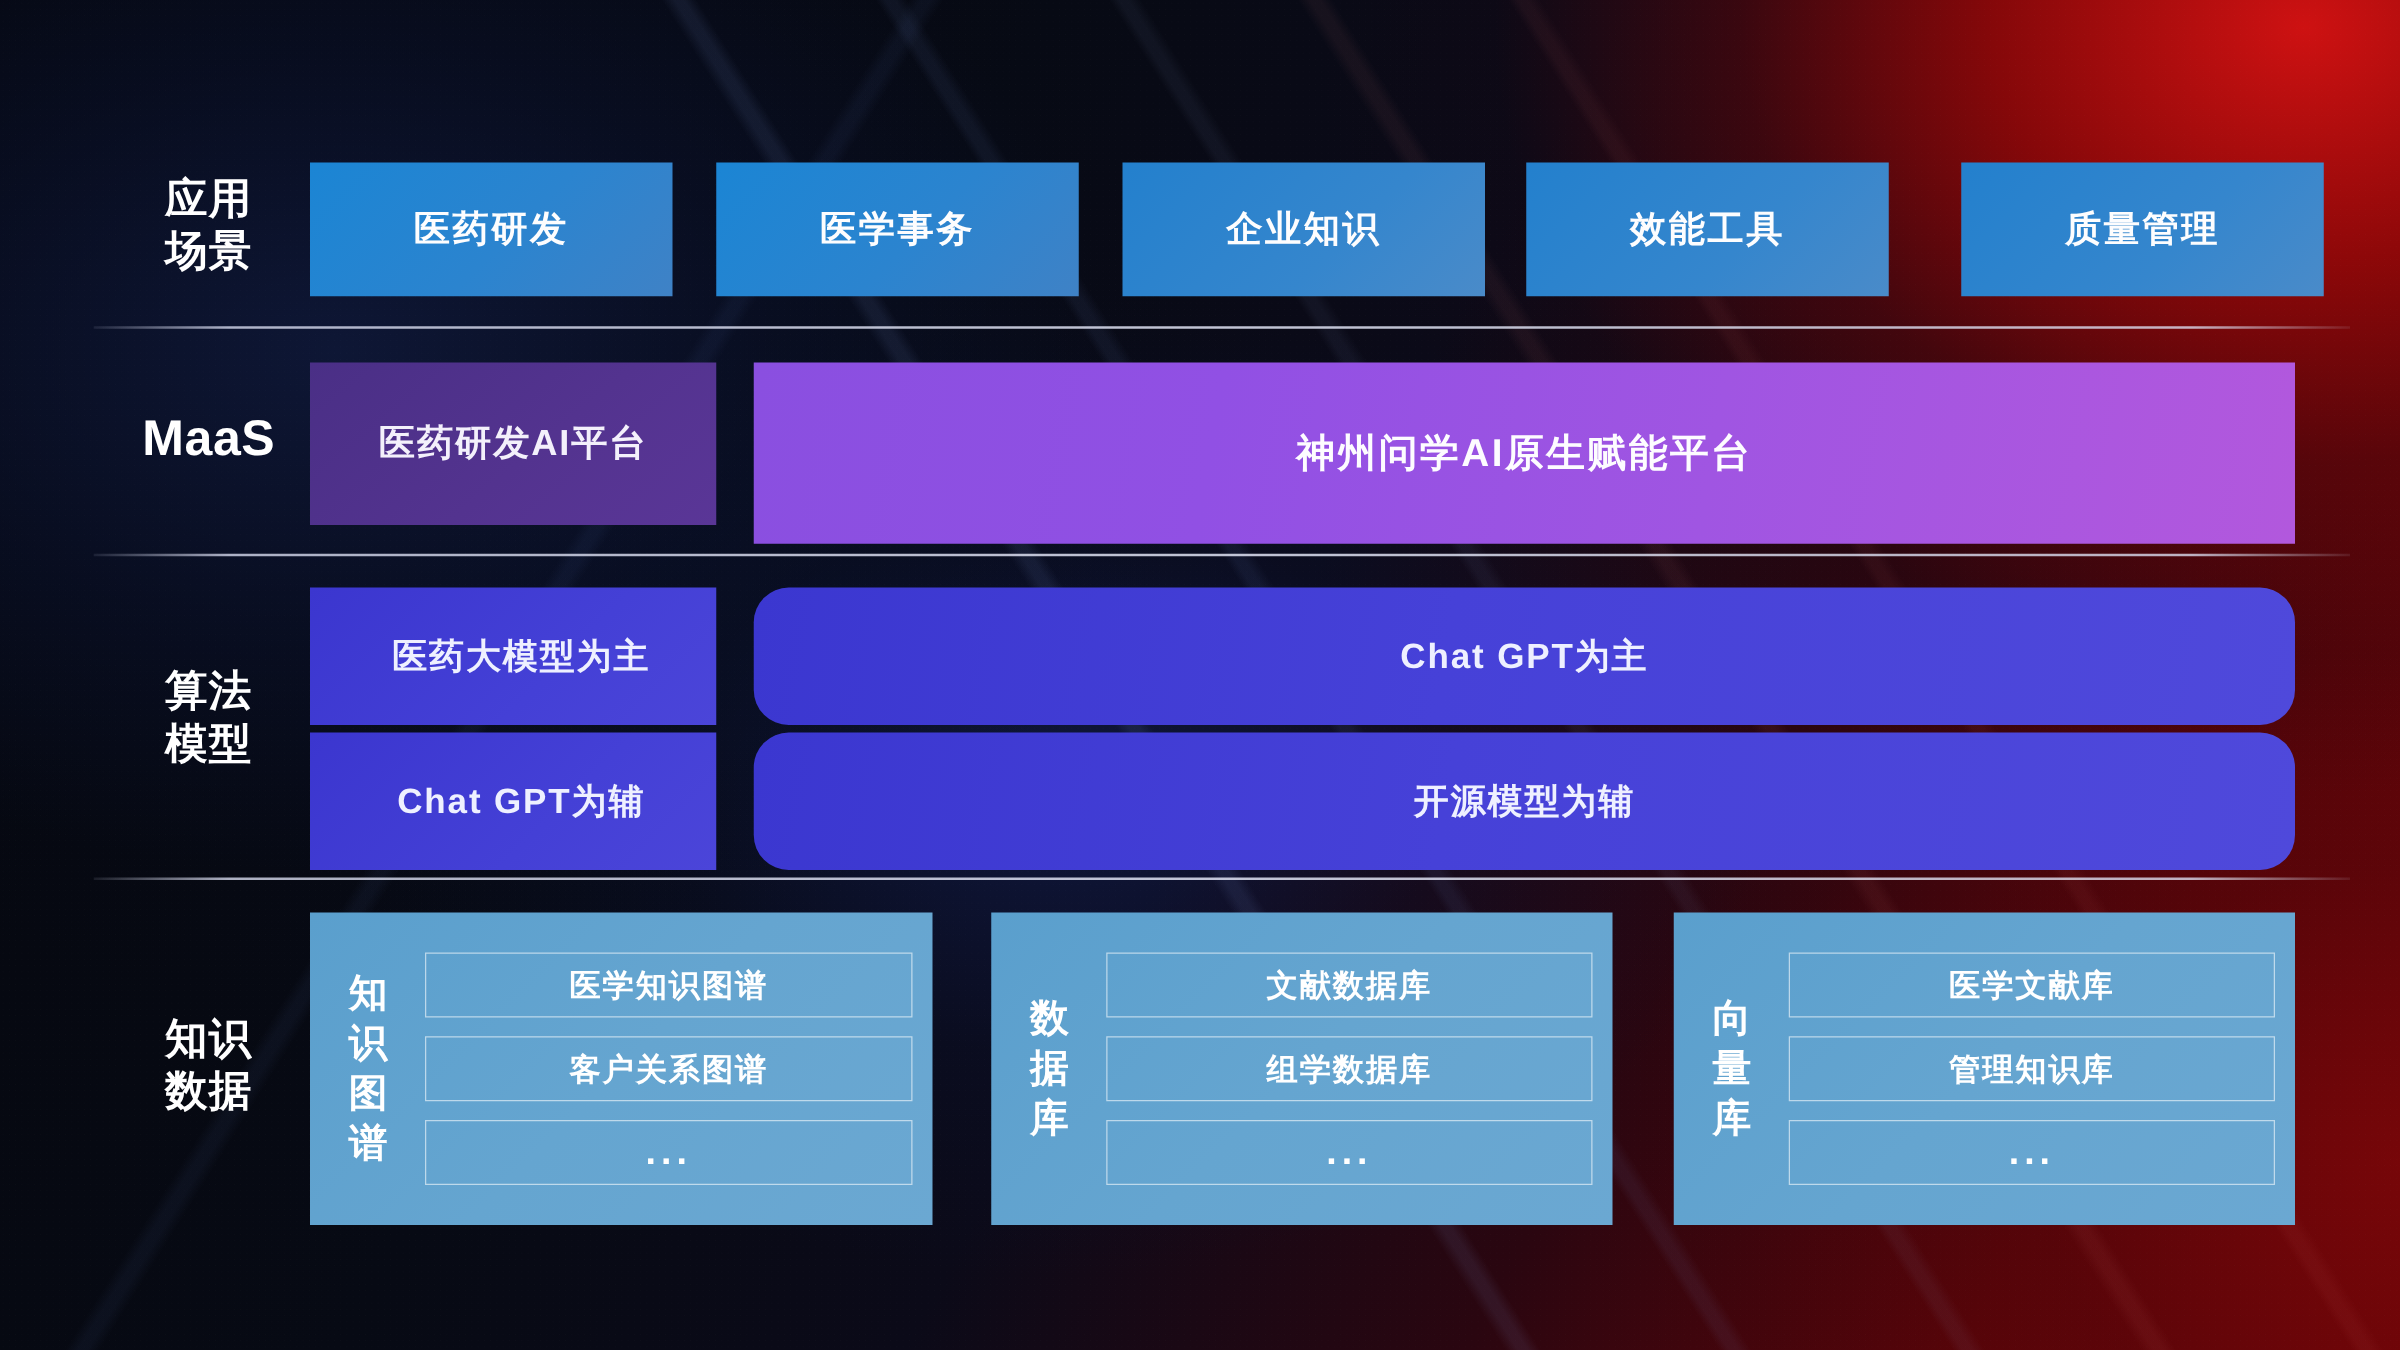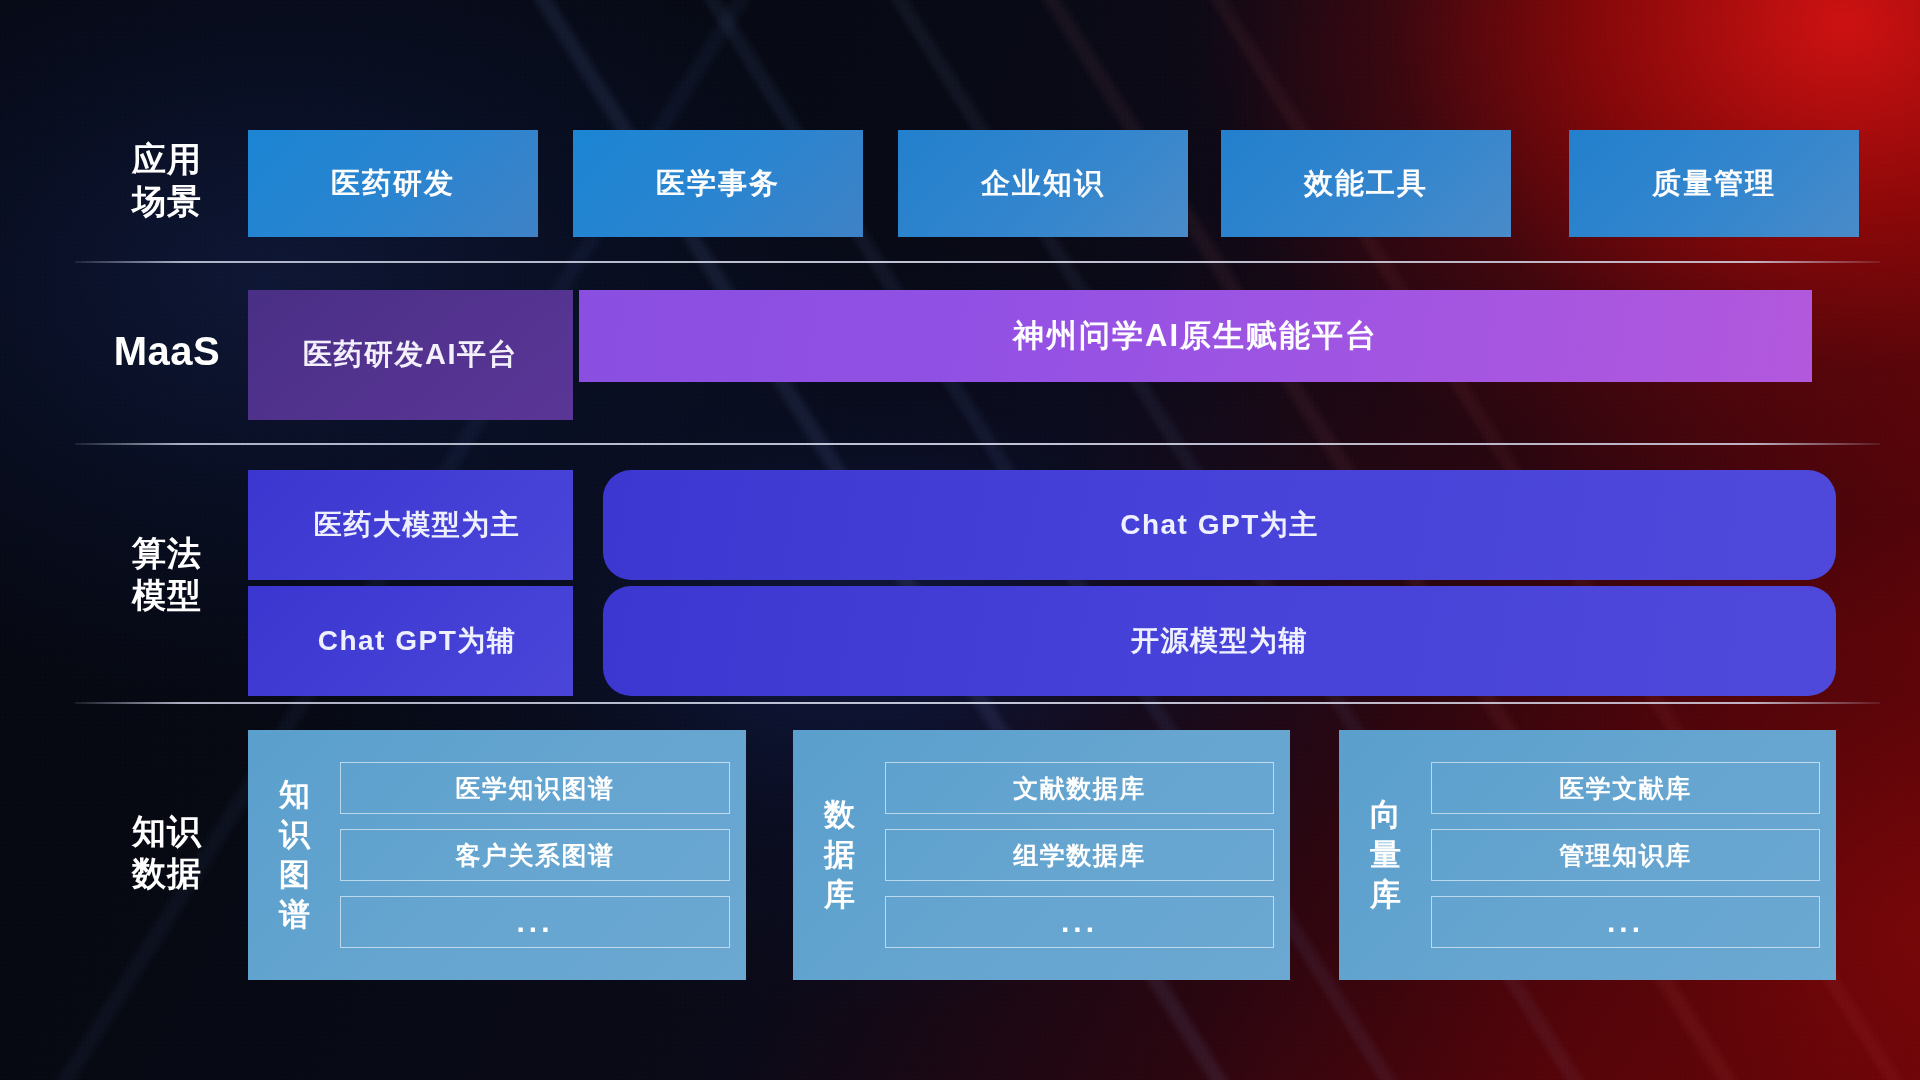--- a/index.html
+++ b/index.html
@@ -75,21 +75,21 @@
   
   .maas-left {
     position: absolute;
     left: 248px; top: 0; width: 325px; height: 130px;
     background: linear-gradient(140deg, #4a2f86 0%, #53338f 55%, #5a3697 100%);
     display: flex; align-items: center; justify-content: center;
     color: #f3f0fb; font-size: 29px; font-weight: bold; letter-spacing: 1.5px;
   }
   .maas-right {
     position: absolute;
-    left: 579px; top: 0; width: 1233px; height: 92px;
+    left: 603px; top: 0; width: 1233px; height: 145px;
     background: linear-gradient(100deg, #8a4fe0 0%, #9150e4 30%, #a055e2 62%, #b258dd 100%);
     display: flex; align-items: center; justify-content: center;
     color: #fdfcff; font-size: 31px; font-weight: bold; letter-spacing: 2px;
   }
 
   
   .algo-left {
     position: absolute; left: 248px; width: 325px; height: 110px;
     background: linear-gradient(135deg, #3b36cf 0%, #4440d6 60%, #4b45d9 100%);
     display: flex; align-items: center; justify-content: center;

